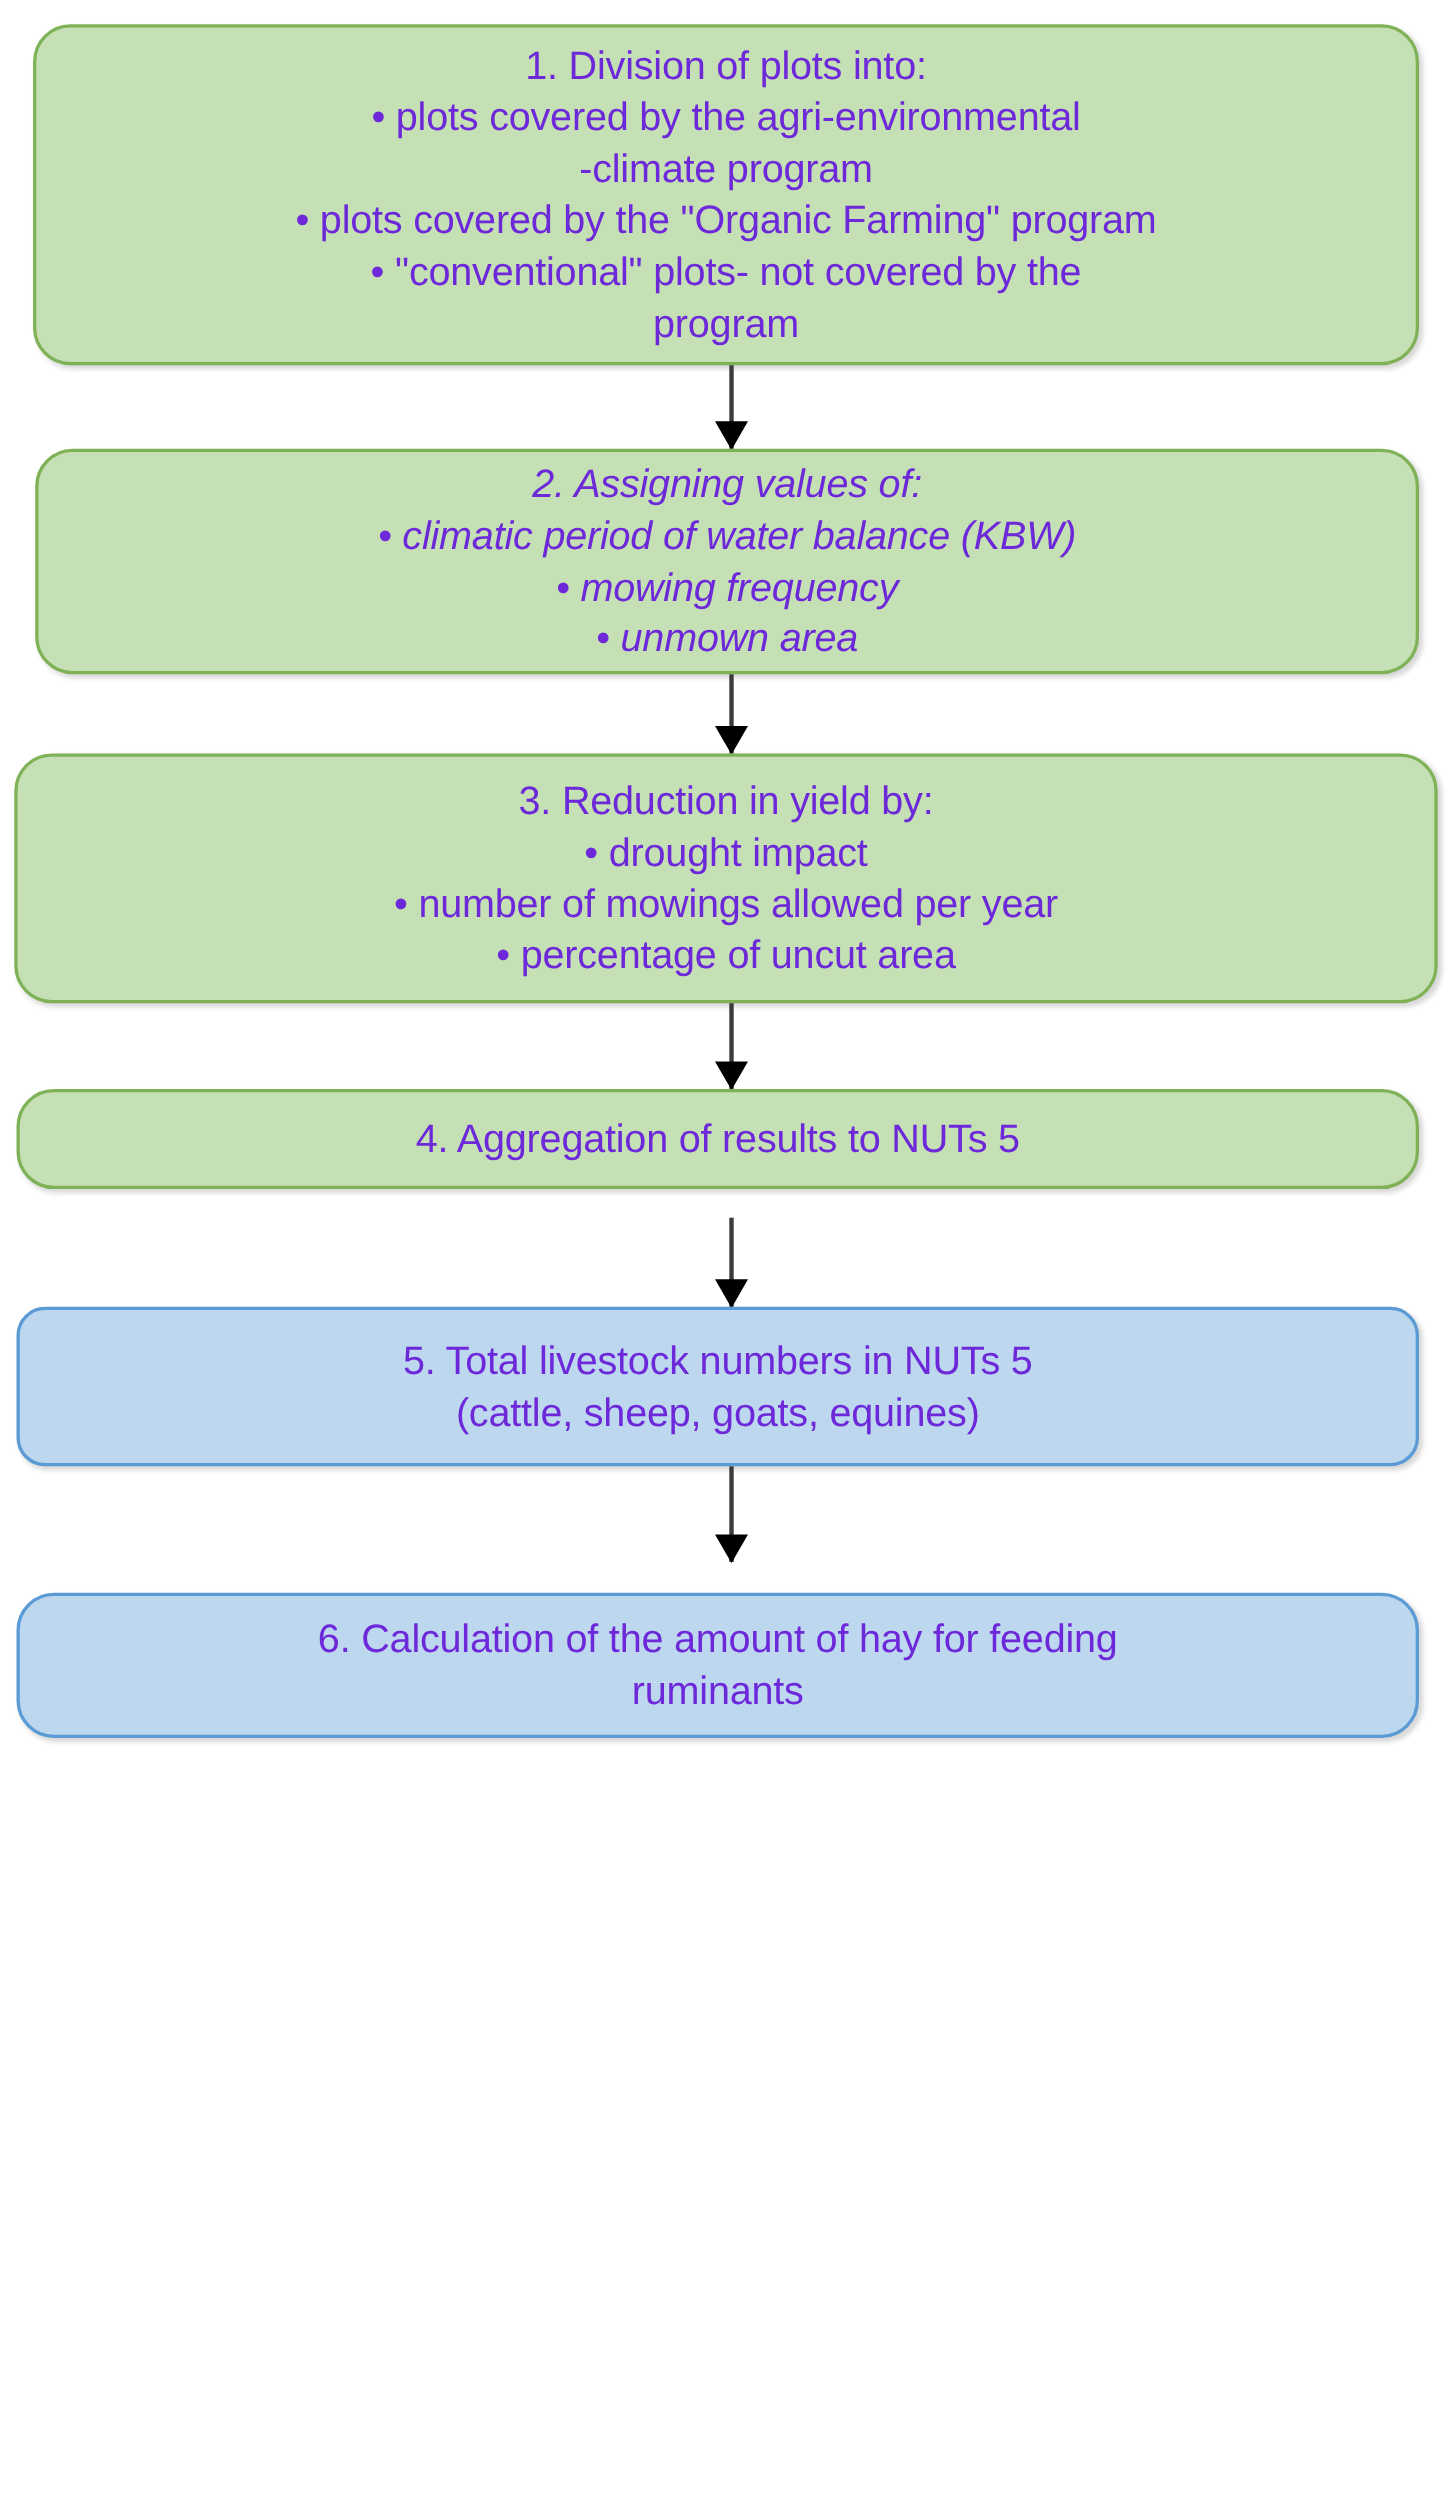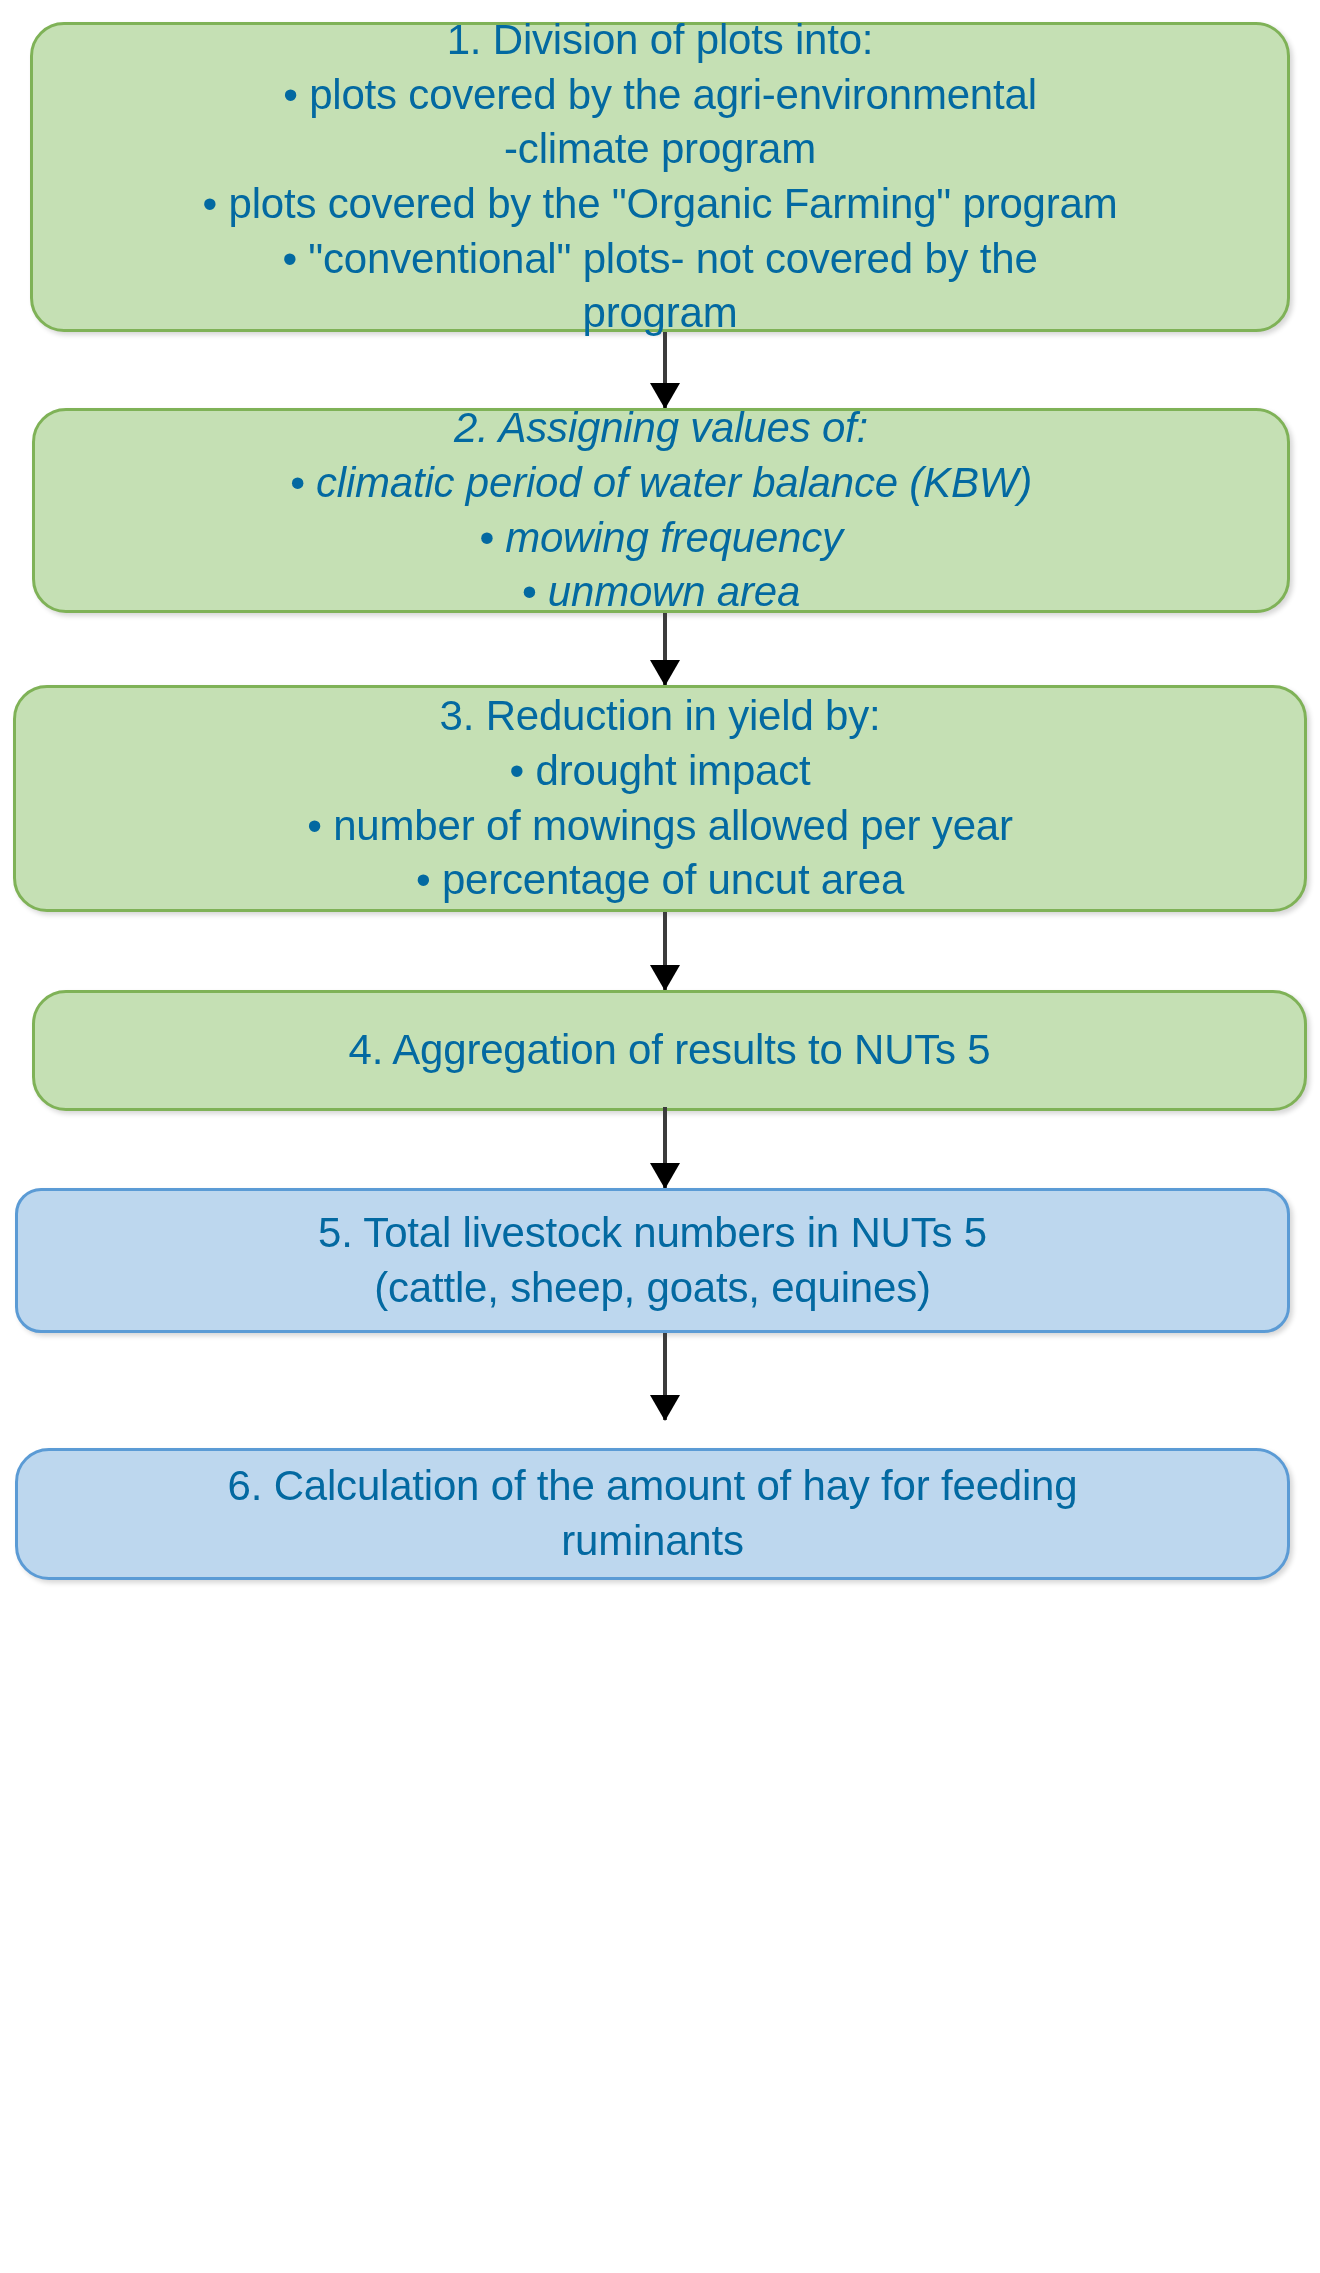--- a/index.html
+++ b/index.html
@@ -25,40 +25,40 @@
     justify-content: center;
     text-align: center;
     border-radius: 34px;
     border-style: solid;
     border-width: 3px;
     box-shadow: 3px 3px 5px rgba(0,0,0,0.16);
     padding: 6px 18px;
   }
   .node .node-text {
     width: 100%;
-    color: #0369a1;
-    font-size: 42px;
+    color: #6d28d9;
+    font-size: 36px;
     line-height: 1.30;
     letter-spacing: -0.2px;
     white-space: pre-line;
   }
   .node.green {
     background: #c5e0b4;
     border-color: #7fb257;
   }
   .node.blue {
     background: #bdd7ee;
     border-color: #5b9bd5;
   }
 
   
   #node-1 { left: 30px;  top: 22px;   width: 1260px; height: 310px; }
   #node-2 { left: 32px;  top: 408px;  width: 1258px; height: 205px; font-style: italic; }
   #node-3 { left: 13px;  top: 685px;  width: 1294px; height: 227px; }
-  #node-4 { left: 15px;  top: 990px;  width: 1275px; height: 121px; margin-left: 17px; }
+  #node-4 { left: 15px;  top: 990px;  width: 1275px; height: 91px; }
   #node-5 { left: 15px;  top: 1188px; width: 1275px; height: 145px; border-radius: 26px; }
   #node-6 { left: 15px;  top: 1420px; width: 1275px; height: 132px; margin-top: 28px; }
 
   
   .connector {
     position: absolute;
     left: 663px;
     width: 4px;
     background: #3c3c3c;
   }

